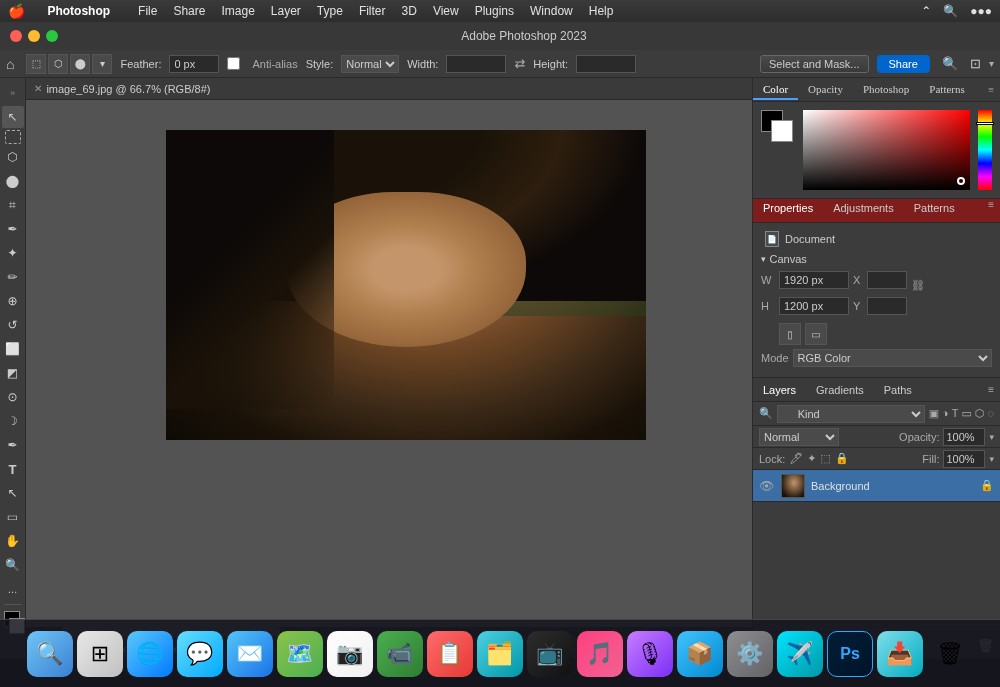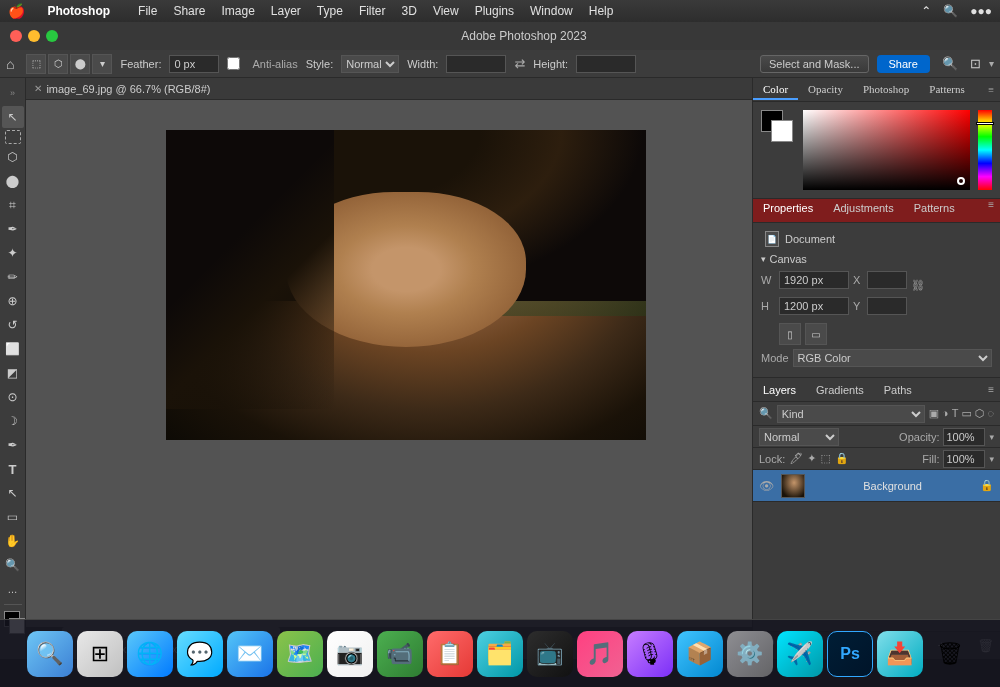--- a/index.html
+++ b/index.html
@@ -189,21 +189,21 @@
     }
     .layers-tab { padding: 3px 10px; color: #ccc; font-size: 11px; cursor: pointer; }
     .layers-tab.active { color: #fff; }
     .layers-menu { margin-left: auto; color: #aaa; font-size: 10px; padding: 0 6px; cursor: pointer; }
 
     .layers-search-bar {
       height: 24px; background: #3c3c3c; display: flex; align-items: center; padding: 0 6px; gap: 4px;
       border-bottom: 1px solid #2a2a2a;
     }
     .layers-search-icon { color: #aaa; font-size: 11px; }
-    .layers-search-type { background: #4a4a4a; border: 1px solid #555; color: #ccc; font-size: 11px; height: 18px; flex: 1; }
+    .layers-search-type { background: #4a4a4a; border: 1px solid #555; color: #ccc; font-size: 11px; height: 18px; flex: 1; padding-left: 16px; }
     .layers-filter-icons { display: flex; gap: 3px; }
     .layer-filter-icon { color: #aaa; font-size: 11px; cursor: pointer; }
 
     .layers-controls {
       height: 22px; background: #3c3c3c; display: flex; align-items: center; padding: 0 6px; gap: 4px;
       border-bottom: 1px solid #2a2a2a;
     }
     .blend-mode-sel { background: #4a4a4a; border: 1px solid #555; color: #ccc; font-size: 11px; height: 18px; width: 80px; }
     .opacity-label { color: #aaa; font-size: 11px; }
     .opacity-val { background: #2a2a2a; border: 1px solid #555; color: #ccc; font-size: 11px; height: 18px; width: 42px; padding: 0 2px; }
@@ -222,21 +222,21 @@
       height: 32px; display: flex; align-items: center; padding: 0 6px; gap: 6px; cursor: pointer;
       border-bottom: 1px solid #2a2a2a;
     }
     .layer-item.selected { background: #3a6ea5; }
     .layer-visibility { color: #aaa; font-size: 12px; cursor: pointer; width: 16px; }
     .layer-thumb { width: 24px; height: 24px; background: #1a1208; border: 1px solid #555; overflow: hidden; }
     .layer-thumb-portrait {
       width: 100%; height: 100%;
       background: radial-gradient(ellipse at 55% 35%, #c4956a 0%, #1a1208 80%);
     }
-    .layer-name { color: #e0e0e0; font-size: 11px; flex: 1; text-align: center; }
+    .layer-name { color: #e0e0e0; font-size: 11px; flex: 1; }
     .layer-lock { color: #aaa; font-size: 11px; }
 
     .layers-bottom-bar {
       height: 28px; background: #3a3a3a; border-top: 1px solid #2a2a2a;
       display: flex; align-items: center; padding: 0 6px; gap: 6px; justify-content: space-between;
     }
     .layers-btn { color: #aaa; font-size: 13px; cursor: pointer; }
 
     
     .h-scrollbar { position: absolute; bottom: 22px; left: 0; right: 0; height: 10px; background: #2a2a2a; }

